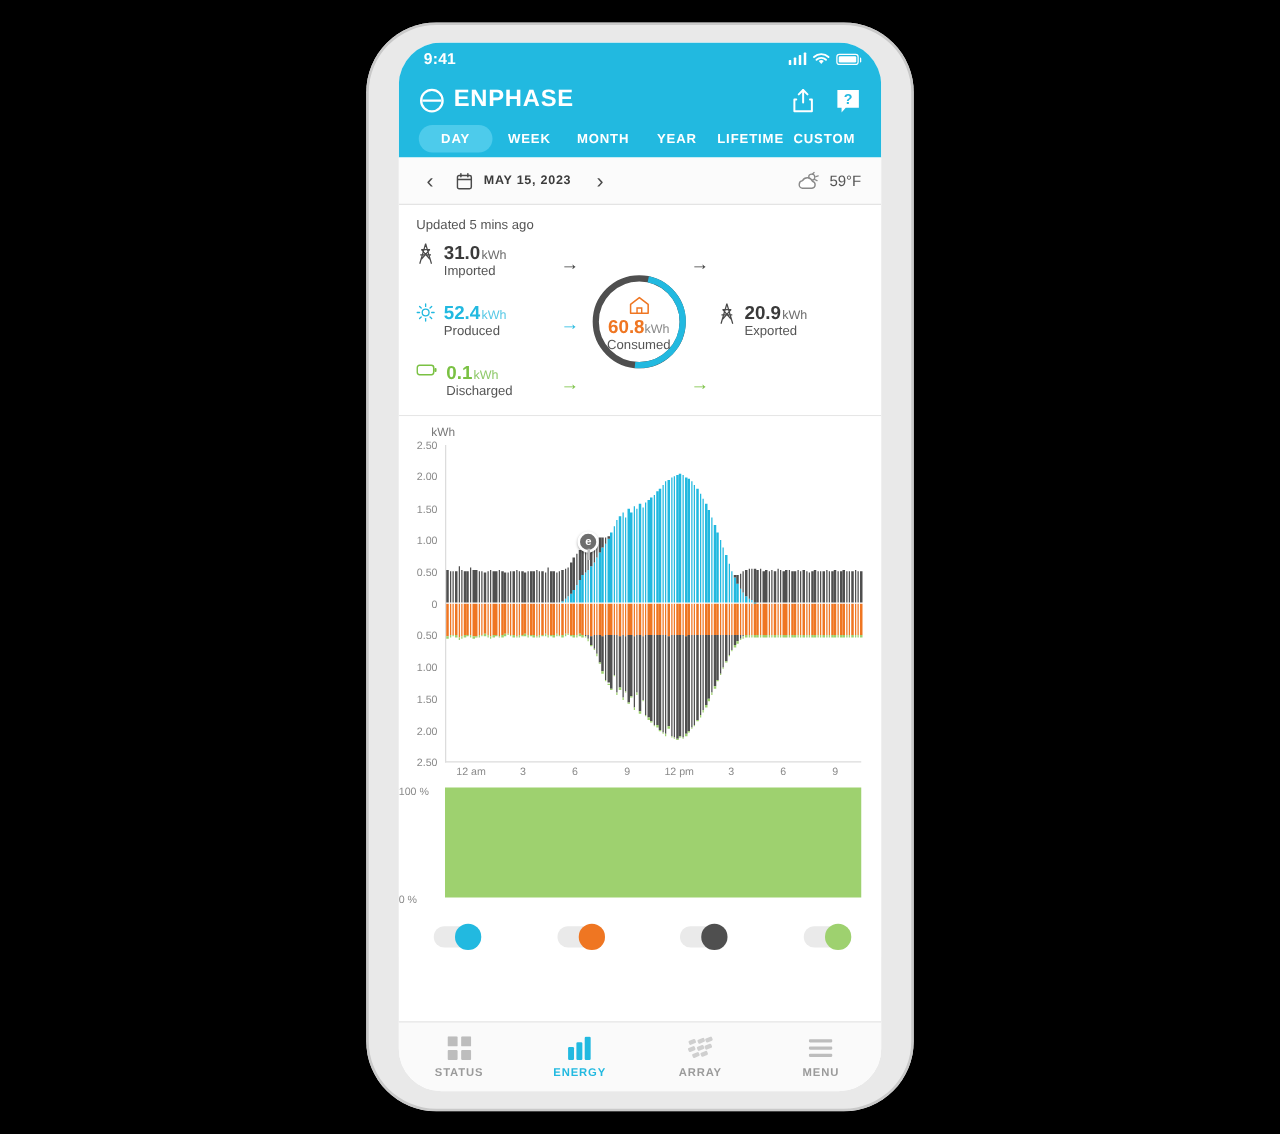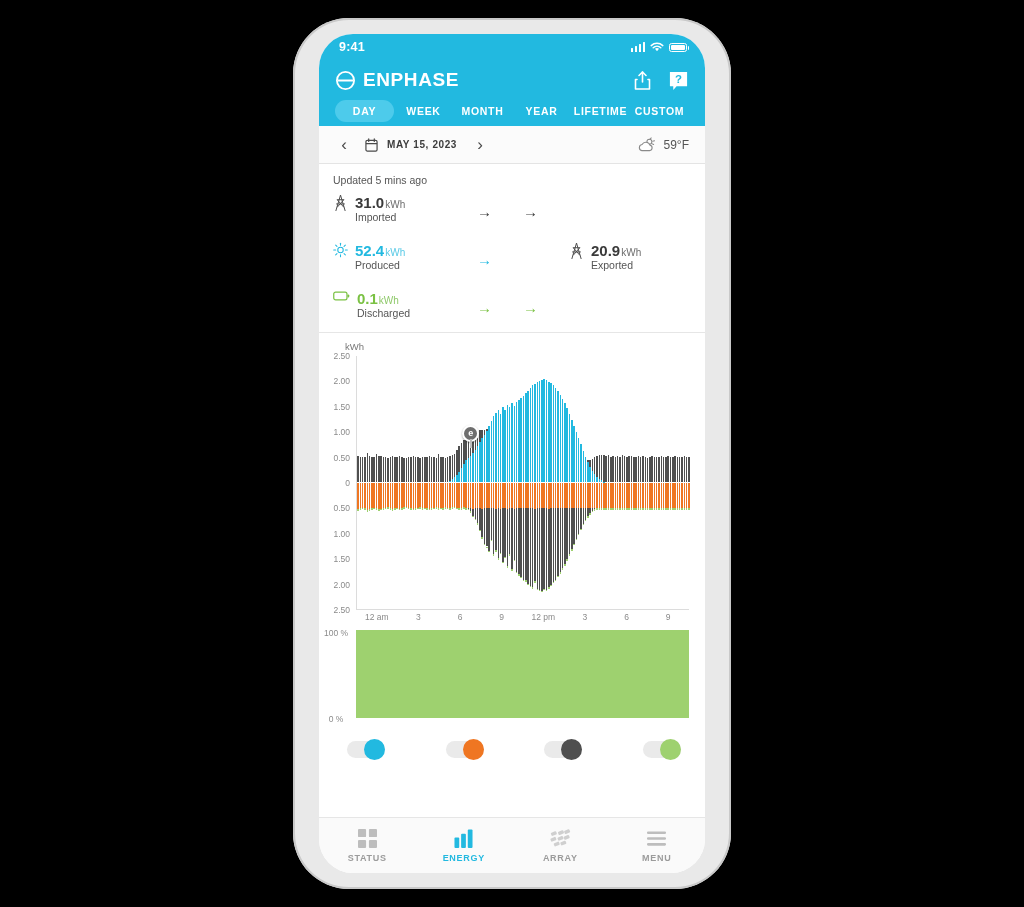--- a/index.html
+++ b/index.html
@@ -110,21 +110,21 @@
   .xaxis { position:absolute; left:37px; right:0; top:256px; height:16px;}
   .xtick { position:absolute; font-size:8.5px; color:#8a8a8a; transform:translateX(-50%);}
   .pin { position:absolute; width:17px; height:17px; border-radius:50%;
          background:#6e6e6e; border:2px solid #fff; color:#fff;
          font-size:9px; display:flex; align-items:center; justify-content:center;
          box-shadow:0 1px 2px rgba(0,0,0,.35); z-index:5; font-weight:bold;}
   .pin::after{content:"";position:absolute;bottom:-8px;left:6px;width:1.5px;height:9px;background:#bdbdbd;}
 
   
   .lowerbox { position:relative; height:106px; margin-top:2px; }
-  .ltick { position:absolute; left:0; width:34px; text-align:center; font-size:8.5px; color:#8a8a8a;}
+  .ltick { position:absolute; left:0; width:34px; text-align:left; font-size:8.5px; color:#8a8a8a;}
   .greenarea { position:absolute; left:37px; right:16px; top:4px; bottom:14px;
                background:#9ed16f; }
 
   
   .toggles { display:flex; align-items:center; height:34px; padding:0 24px 0 28px;
              justify-content:space-between; }
   .tg { width:38px; height:17px; border-radius:9px; background:#eaeaea; position:relative; }
   .tg i { position:absolute; right:0; top:-2px; width:21px; height:21px; border-radius:50%; display:block;}
 
   
@@ -258,20 +258,34 @@
             </span>
           </div>
         </div>
 
         <div class="arrowcol">
           <span class="arrow">→</span>
           <span class="arrow blue">→</span>
           <span class="arrow green">→</span>
         </div>
 
+        <div class="donut-wrap">
+          <svg class="donut-c" viewBox="0 0 100 100">
+            <circle cx="50" cy="50" r="42" fill="none" stroke="#4f4f4f" stroke-width="6"></circle>
+            <circle cx="50" cy="50" r="42" fill="none" stroke="#22b9e0" stroke-width="6" stroke-dasharray="127 264" stroke-dashoffset="0" transform="rotate(-78 50 50)"></circle>
+          </svg>
+          <div class="donut-inner">
+            <svg width="17" height="15" viewBox="0 0 18 16" style="display:block;margin:0 auto 1px;">
+              <path d="M1.5 7 L9 1.2 L16.5 7 L16.5 14.5 L1.5 14.5 Z" fill="none" stroke="#ef7622" stroke-width="1.3" stroke-linejoin="round"></path>
+              <path d="M7 14.5 L7 10 L11 10 L11 14.5" fill="none" stroke="#ef7622" stroke-width="1.2"></path>
+            </svg>
+            <div><span class="d-val">60.8</span><span class="d-unit">kWh</span></div>
+            <div class="d-label">Consumed</div>
+          </div>
+        </div>
 
         <div class="arrowcol">
           <span class="arrow">→</span>
           <span class="arrow"></span>
           <span class="arrow green">→</span>
         </div>
 
         <div class="col right">
           <div class="metric">
             <svg width="15" height="18" viewBox="0 0 16 19">

